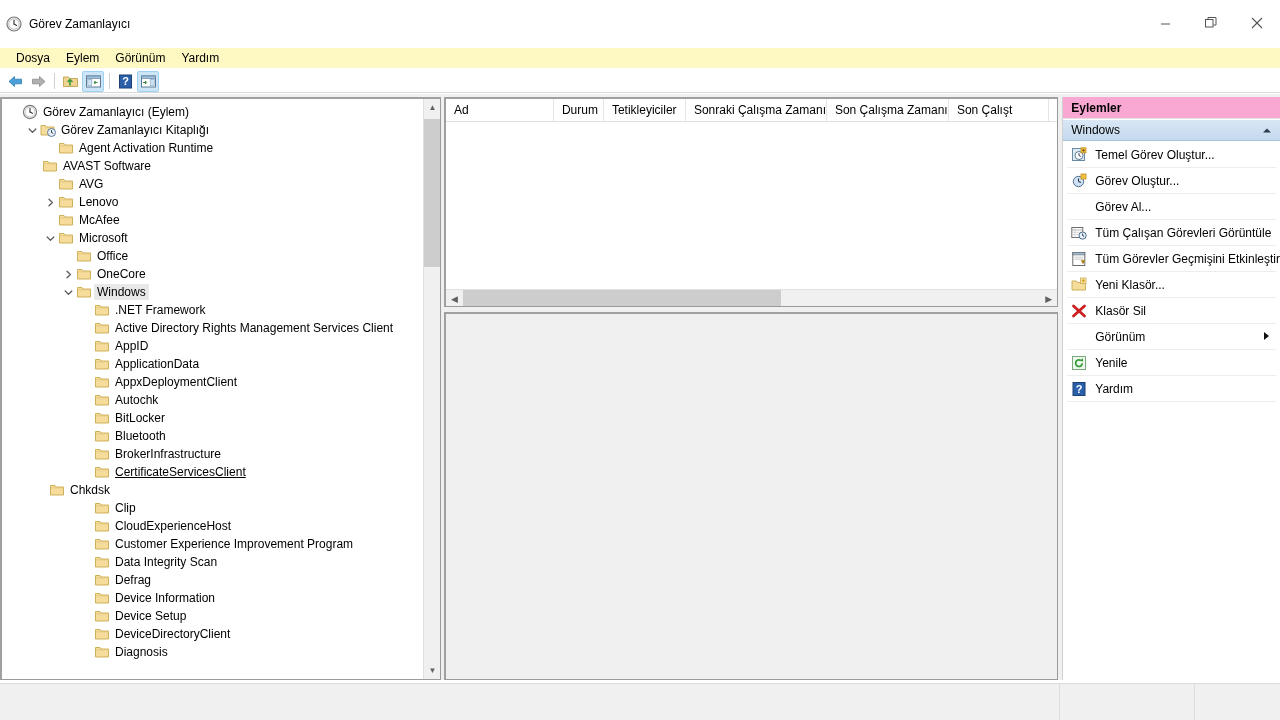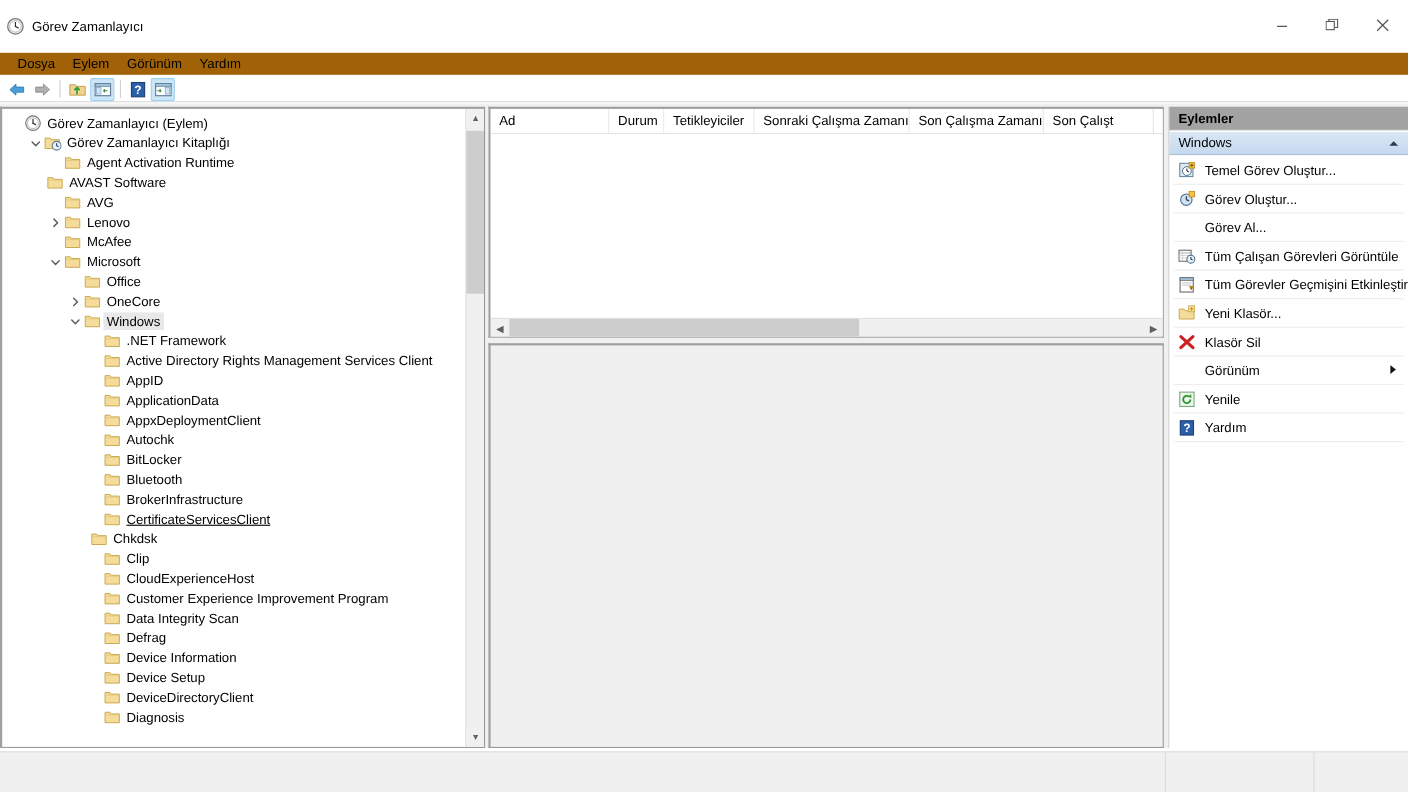--- a/index.html
+++ b/index.html
@@ -52,21 +52,21 @@
     background: transparent;
   }
   .win-btn svg { display: block; }
 
   
   .menubar {
     height: 20px;
     display: flex;
     align-items: center;
     padding-left: 8px;
-    background: #a16207;
+    background: #fef9c3;
     position: absolute;
     top: 48px; left: 0; right: 0;
   }
   .menu-item {
     font-size: 12px;
     padding: 2px 8px;
     color: #000;
     white-space: nowrap;
     cursor: default;
   }
@@ -261,21 +261,21 @@
     border-left: 1px solid #d0d0d0;
     display: flex;
     flex-direction: column;
   }
   .actions-title {
     height: 22px;
     line-height: 22px;
     font-size: 12px;
     font-weight: bold;
     padding-left: 8px;
-    background: #a3a3a3;
+    background: #f9a8d4;
     color: #000;
     border-bottom: 1px solid #e3e3e3;
   }
   .actions-group-header {
     height: 22px;
     display: flex;
     align-items: center;
     justify-content: space-between;
     padding: 0 8px 0 8px;
     font-size: 12px;
@@ -646,21 +646,21 @@
         <div class="tree-row" style="padding-left: 76px; text-decoration: underline;">
           <span class="chev empty"></span>
           <span class="tree-icon">
             <svg width="16" height="16" viewBox="0 0 16 16">
               <path d="M1.5 3.5 L6 3.5 L7 5 L14.5 5 L14.5 13 L1.5 13 Z" fill="#f5dc9a" stroke="#c9a94e" stroke-width="0.9" stroke-linejoin="round"></path>
               <path d="M1.5 5.8 L14.5 5.8" stroke="#e0c377" stroke-width="0.7"></path>
             </svg>
           </span>
           <span class="tree-label">CertificateServicesClient</span>
         </div>
-        <div class="tree-row" style="padding-left: 64px;">
+        <div class="tree-row" style="padding-left: 31px;">
           <span class="chev empty"></span>
           <span class="tree-icon">
             <svg width="16" height="16" viewBox="0 0 16 16">
               <path d="M1.5 3.5 L6 3.5 L7 5 L14.5 5 L14.5 13 L1.5 13 Z" fill="#f5dc9a" stroke="#c9a94e" stroke-width="0.9" stroke-linejoin="round"></path>
               <path d="M1.5 5.8 L14.5 5.8" stroke="#e0c377" stroke-width="0.7"></path>
             </svg>
           </span>
           <span class="tree-label">Chkdsk</span>
         </div>
         <div class="tree-row" style="padding-left: 76px;">

